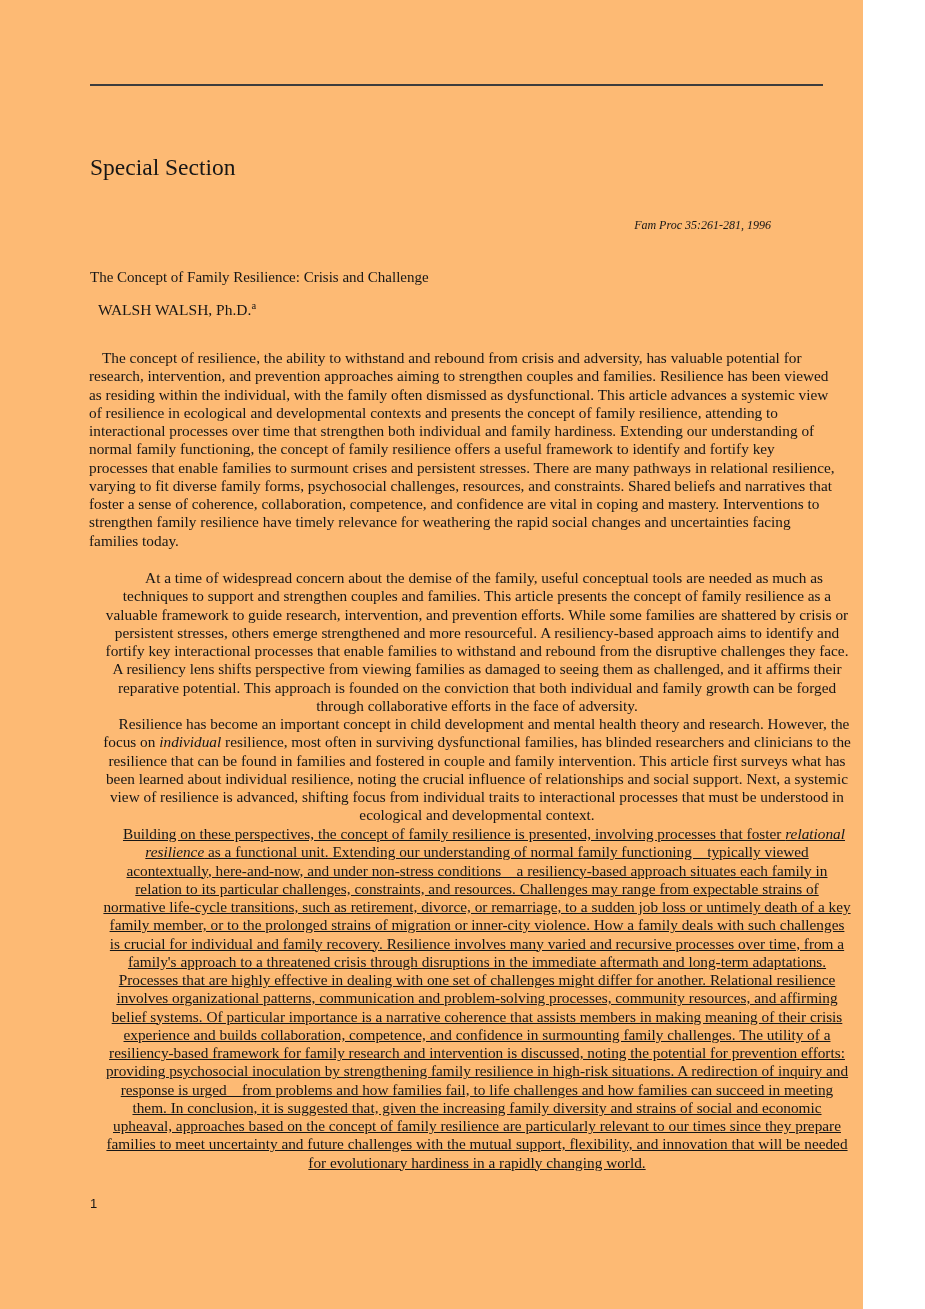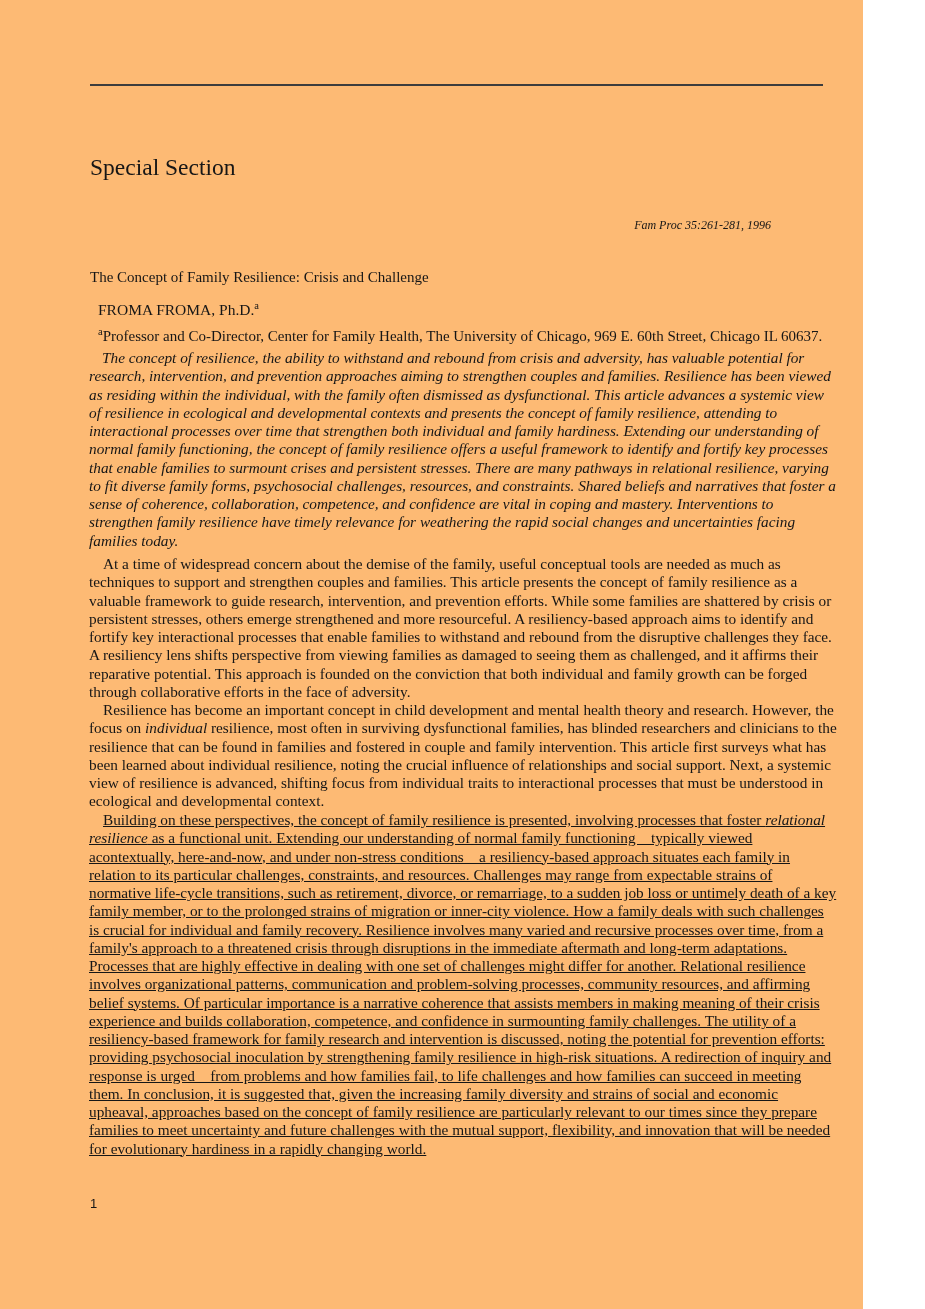--- a/index.html
+++ b/index.html
@@ -71,33 +71,32 @@
     white-space: nowrap;
   }
   .abstract {
     position: absolute;
     left: 89px;
     top: 349px;
     width: 748px;
     margin: 0;
     font-size: 15.3px;
     line-height: 18.25px;
-    font-style: italic;
     text-indent: 13px;
     text-align: left;
   }
   .body-para {
     position: absolute;
     left: 89px;
     width: 748px;
-    margin: 0;
+    margin: 14px;
     font-size: 15.3px;
     line-height: 18.25px;
     text-indent: 14px;
-    text-align: left;
+    text-align: center;
   }
   .para1 { top: 555px; }
   .para2 { top: 701px; }
   .para3 { top: 811px; text-decoration: underline; }
   .page-number {
     position: absolute;
     left: 90px;
     top: 1196px;
     font-size: 13px;
     font-family: "Liberation Sans", sans-serif;
@@ -111,23 +110,22 @@
   <div class="top-rule"></div>
 
   <div class="section-heading">
     <div>Special Section</div>
   </div>
 
   <div class="journal-cite">Fam Proc 35:261-281, 1996</div>
 
   <h1 class="article-title">The Concept of Family Resilience: Crisis and Challenge</h1>
 
-  <div class="author-line"><span>FROMA FROMA, Ph.D.</span><sup>a</sup></div>
+  <div class="author-line"><span>WALSH WALSH, Ph.D.</span><sup>a</sup></div>
 
-  <div class="affiliation-line"><sup>a</sup><span>Professor and Co-Director, Center for Family Health, The University of Chicago, 969 E. 60th Street, Chicago IL 60637.</span></div>
 
   <p class="abstract">The concept of resilience, the ability to withstand and rebound from crisis and adversity, has valuable potential for research, intervention, and prevention approaches aiming to strengthen couples and families. Resilience has been viewed as residing within the individual, with the family often dismissed as dysfunctional. This article advances a systemic view of resilience in ecological and developmental contexts and presents the concept of family resilience, attending to interactional processes over time that strengthen both individual and family hardiness. Extending our understanding of normal family functioning, the concept of family resilience offers a useful framework to identify and fortify key processes that enable families to surmount crises and persistent stresses. There are many pathways in relational resilience, varying to fit diverse family forms, psychosocial challenges, resources, and constraints. Shared beliefs and narratives that foster a sense of coherence, collaboration, competence, and confidence are vital in coping and mastery. Interventions to strengthen family resilience have timely relevance for weathering the rapid social changes and uncertainties facing families today.</p>
 
   <p class="body-para para1">At a time of widespread concern about the demise of the family, useful conceptual tools are needed as much as techniques to support and strengthen couples and families. This article presents the concept of family resilience as a valuable framework to guide research, intervention, and prevention efforts. While some families are shattered by crisis or persistent stresses, others emerge strengthened and more resourceful. A resiliency-based approach aims to identify and fortify key interactional processes that enable families to withstand and rebound from the disruptive challenges they face. A resiliency lens shifts perspective from viewing families as damaged to seeing them as challenged, and it affirms their reparative potential. This approach is founded on the conviction that both individual and family growth can be forged through collaborative efforts in the face of adversity.</p>
 
   <p class="body-para para2"><span>Resilience has become an important concept in child development and mental health theory and research. However, the focus on </span><i>individual</i><span> resilience, most often in surviving dysfunctional families, has blinded researchers and clinicians to the resilience that can be found in families and fostered in couple and family intervention. This article first surveys what has been learned about individual resilience, noting the crucial influence of relationships and social support. Next, a systemic view of resilience is advanced, shifting focus from individual traits to interactional processes that must be understood in ecological and developmental context.</span></p>
 
   <p class="body-para para3"><span>Building on these perspectives, the concept of family resilience is presented, involving processes that foster </span><i>relational resilience</i><span> as a functional unit. Extending our understanding of normal family functioning typically viewed acontextually, here-and-now, and under non-stress conditions a resiliency-based approach situates each family in relation to its particular challenges, constraints, and resources. Challenges may range from expectable strains of normative life-cycle transitions, such as retirement, divorce, or remarriage, to a sudden job loss or untimely death of a key family member, or to the prolonged strains of migration or inner-city violence. How a family deals with such challenges is crucial for individual and family recovery. Resilience involves many varied and recursive processes over time, from a family's approach to a threatened crisis through disruptions in the immediate aftermath and long-term adaptations. Processes that are highly effective in dealing with one set of challenges might differ for another. Relational resilience involves organizational patterns, communication and problem-solving processes, community resources, and affirming belief systems. Of particular importance is a narrative coherence that assists members in making meaning of their crisis experience and builds collaboration, competence, and confidence in surmounting family challenges. The utility of a resiliency-based framework for family research and intervention is discussed, noting the potential for prevention efforts: providing psychosocial inoculation by strengthening family resilience in high-risk situations. A redirection of inquiry and response is urged from problems and how families fail, to life challenges and how families can succeed in meeting them. In conclusion, it is suggested that, given the increasing family diversity and strains of social and economic upheaval, approaches based on the concept of family resilience are particularly relevant to our times since they prepare families to meet uncertainty and future challenges with the mutual support, flexibility, and innovation that will be needed for evolutionary hardiness in a rapidly changing world.</span></p>
 
   <div class="page-number">1</div>

